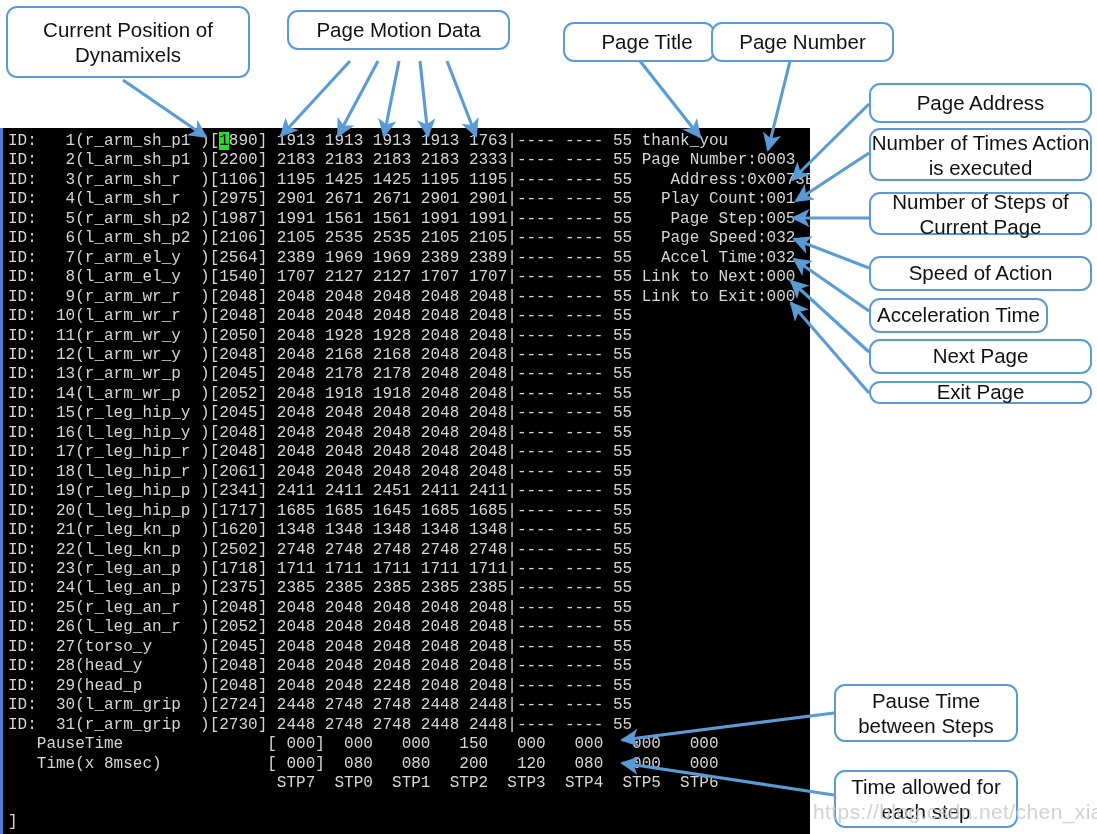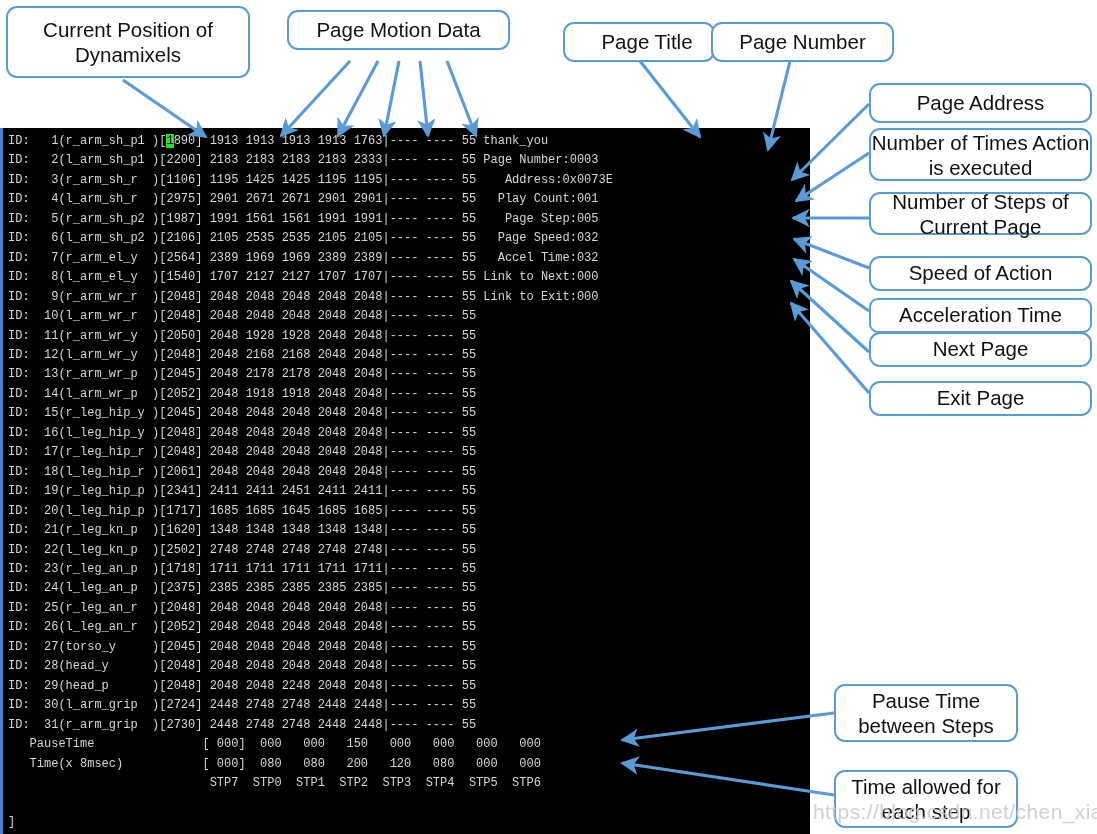--- a/index.html
+++ b/index.html
@@ -10,21 +10,21 @@
   #terminal{
     position:absolute;left:0;top:128px;width:810px;height:706px;
     background:#000000;
     border-left:3px solid #4f7fd0;
     box-sizing:border-box;
     overflow:hidden;
   }
   .term-inner{
     position:absolute;left:5px;top:4px;
     font-family:"Liberation Mono","DejaVu Sans Mono",monospace;
-    font-size:12px;
+    font-size:16px;
     line-height:19.45px;
     color:#d6d6d6;
     white-space:pre;
     letter-spacing:0px;
   }
   .cursor{background:#21e421;color:#000000;}
 
   
   .callout{
     position:absolute;
@@ -147,25 +147,25 @@
 <div class="callout" style="left:869px;top:83px;width:223px;height:40px;">Page Address</div>
 
 <div class="callout two-line" style="left:869px;top:128px;width:223px;height:53px;">Number of Times
 Action is executed</div>
 
 <div class="callout two-line" style="left:869px;top:192px;width:223px;height:43px;">Number of Steps
 of Current Page</div>
 
 <div class="callout" style="left:869px;top:256px;width:223px;height:35px;">Speed of Action</div>
 
-<div class="callout" style="left:869px;top:298px;width:223px;height:35px;border-radius:9px;">Acceleration Time</div>
+<div class="callout" style="left:869px;top:298px;width:179px;height:35px;">Acceleration Time</div>
 
-<div class="callout" style="left:869px;top:332px;width:223px;height:35px;">Next Page</div>
+<div class="callout" style="left:869px;top:339px;width:223px;height:35px;">Next Page</div>
 
-<div class="callout" style="left:869px;top:381px;width:223px;height:35px;">Exit Page</div>
+<div class="callout" style="left:869px;top:381px;width:223px;height:23px;">Exit Page</div>
 
 <div class="callout two-line" style="left:834px;top:684px;width:184px;height:58px;">Pause Time
 between Steps</div>
 
 <div class="callout two-line" style="left:834px;top:770px;width:184px;height:58px;">Time allowed for
 each step</div>
 
 <div id="watermark">https://blog.csdn.net/chen_xiao_hai_123</div>
 
 </body></html>

